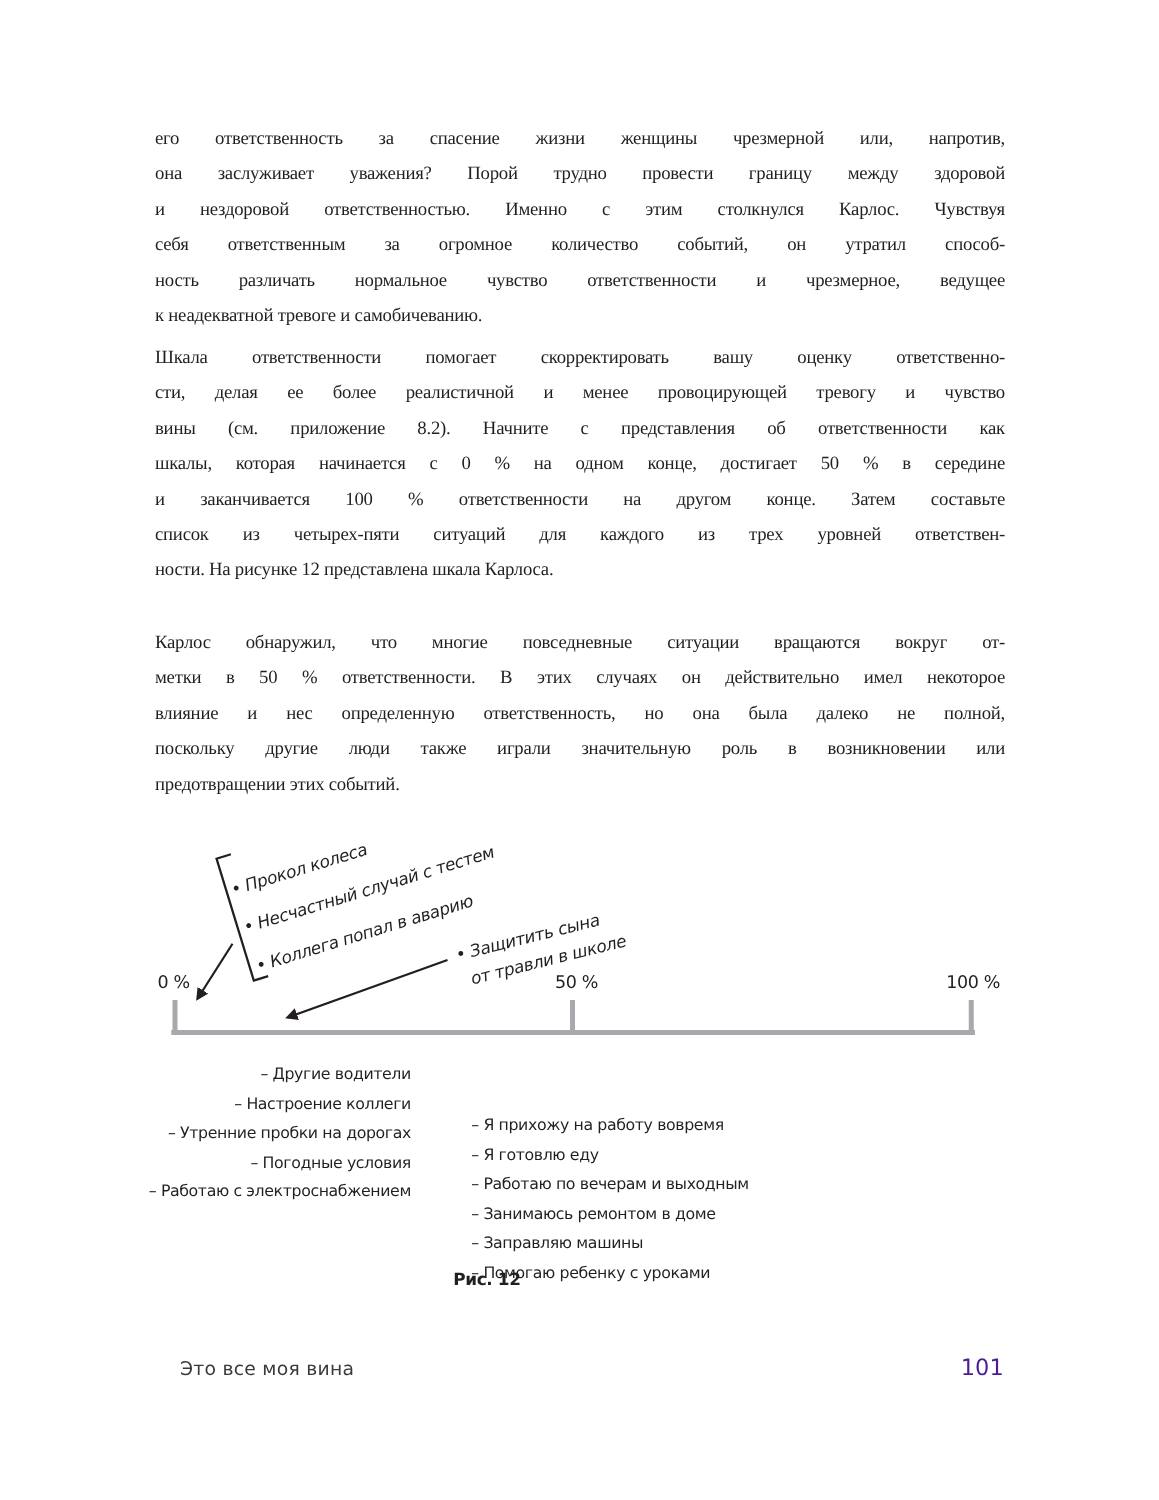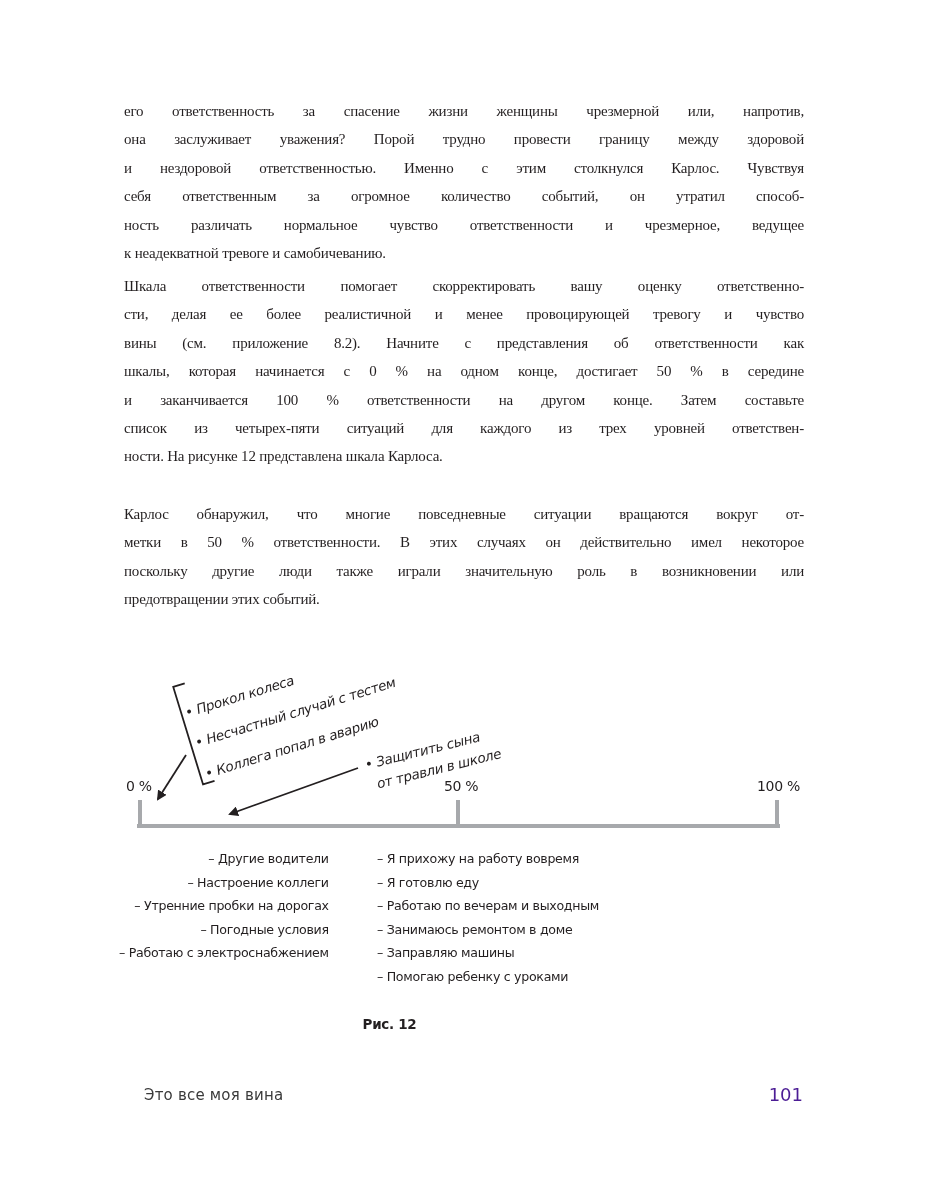--- a/index.html
+++ b/index.html
@@ -40,20 +40,21 @@
   <span class="ln">вины (см. приложение 8.2). Начните с представления об ответственности как</span>
   <span class="ln">шкалы, которая начинается с 0 % на одном конце, достигает 50 % в середине</span>
   <span class="ln">и заканчивается 100 % ответственности на другом конце. Затем составьте</span>
   <span class="ln">список из четырех-пяти ситуаций для каждого из трех уровней ответствен-</span>
   <span class="ln last">ности. На рисунке 12 представлена шкала Карлоса.</span>
 </div>
 
 <div class="para" style="top:500px;">
   <span class="ln">Карлос обнаружил, что многие повседневные ситуации вращаются вокруг от-</span>
   <span class="ln">метки в 50 % ответственности. В этих случаях он действительно имел некоторое</span>
+  <span class="ln">влияние и нес определенную ответственность, но она была далеко не полной,</span>
   <span class="ln">поскольку другие люди также играли значительную роль в возникновении или</span>
   <span class="ln last">предотвращении этих событий.</span>
 </div>
 
 <div class="figure">
   <svg width="927" height="380">
 
     <line x1="137" y1="176" x2="780" y2="176" stroke="#a7a9ac" stroke-width="4"></line>
     <line x1="140" y1="150" x2="140" y2="178" stroke="#a7a9ac" stroke-width="4"></line>
     <line x1="458" y1="150" x2="458" y2="178" stroke="#a7a9ac" stroke-width="4"></line>
@@ -84,21 +85,21 @@
   <div class="annot" style="left:363px; top:107px; transform: rotate(-14deg);">• Защитить сына</div>
   <div class="annot" style="left:375px; top:126px; transform: rotate(-14deg);">от травли в школе</div>
 
   <div class="col" style="left:119px;text-align:right;">
     <span class="item">– Другие водители</span>
     <span class="item">– Настроение коллеги</span>
     <span class="item">– Утренние пробки на дорогах</span>
     <span class="item">– Погодные условия</span>
     <span class="item">– Работаю с электроснабжением</span>
   </div>
-  <div class="col" style="left:377px;">
+  <div class="col" style="left:377px;margin-top:41px;">
     <span class="item">– Я прихожу на работу вовремя</span>
     <span class="item">– Я готовлю еду</span>
     <span class="item">– Работаю по вечерам и выходным</span>
     <span class="item">– Занимаюсь ремонтом в доме</span>
     <span class="item">– Заправляю машины</span>
     <span class="item">– Помогаю ребенку с уроками</span>
   </div>
 </div>
 
 <div class="caption">Рис. 12</div>

